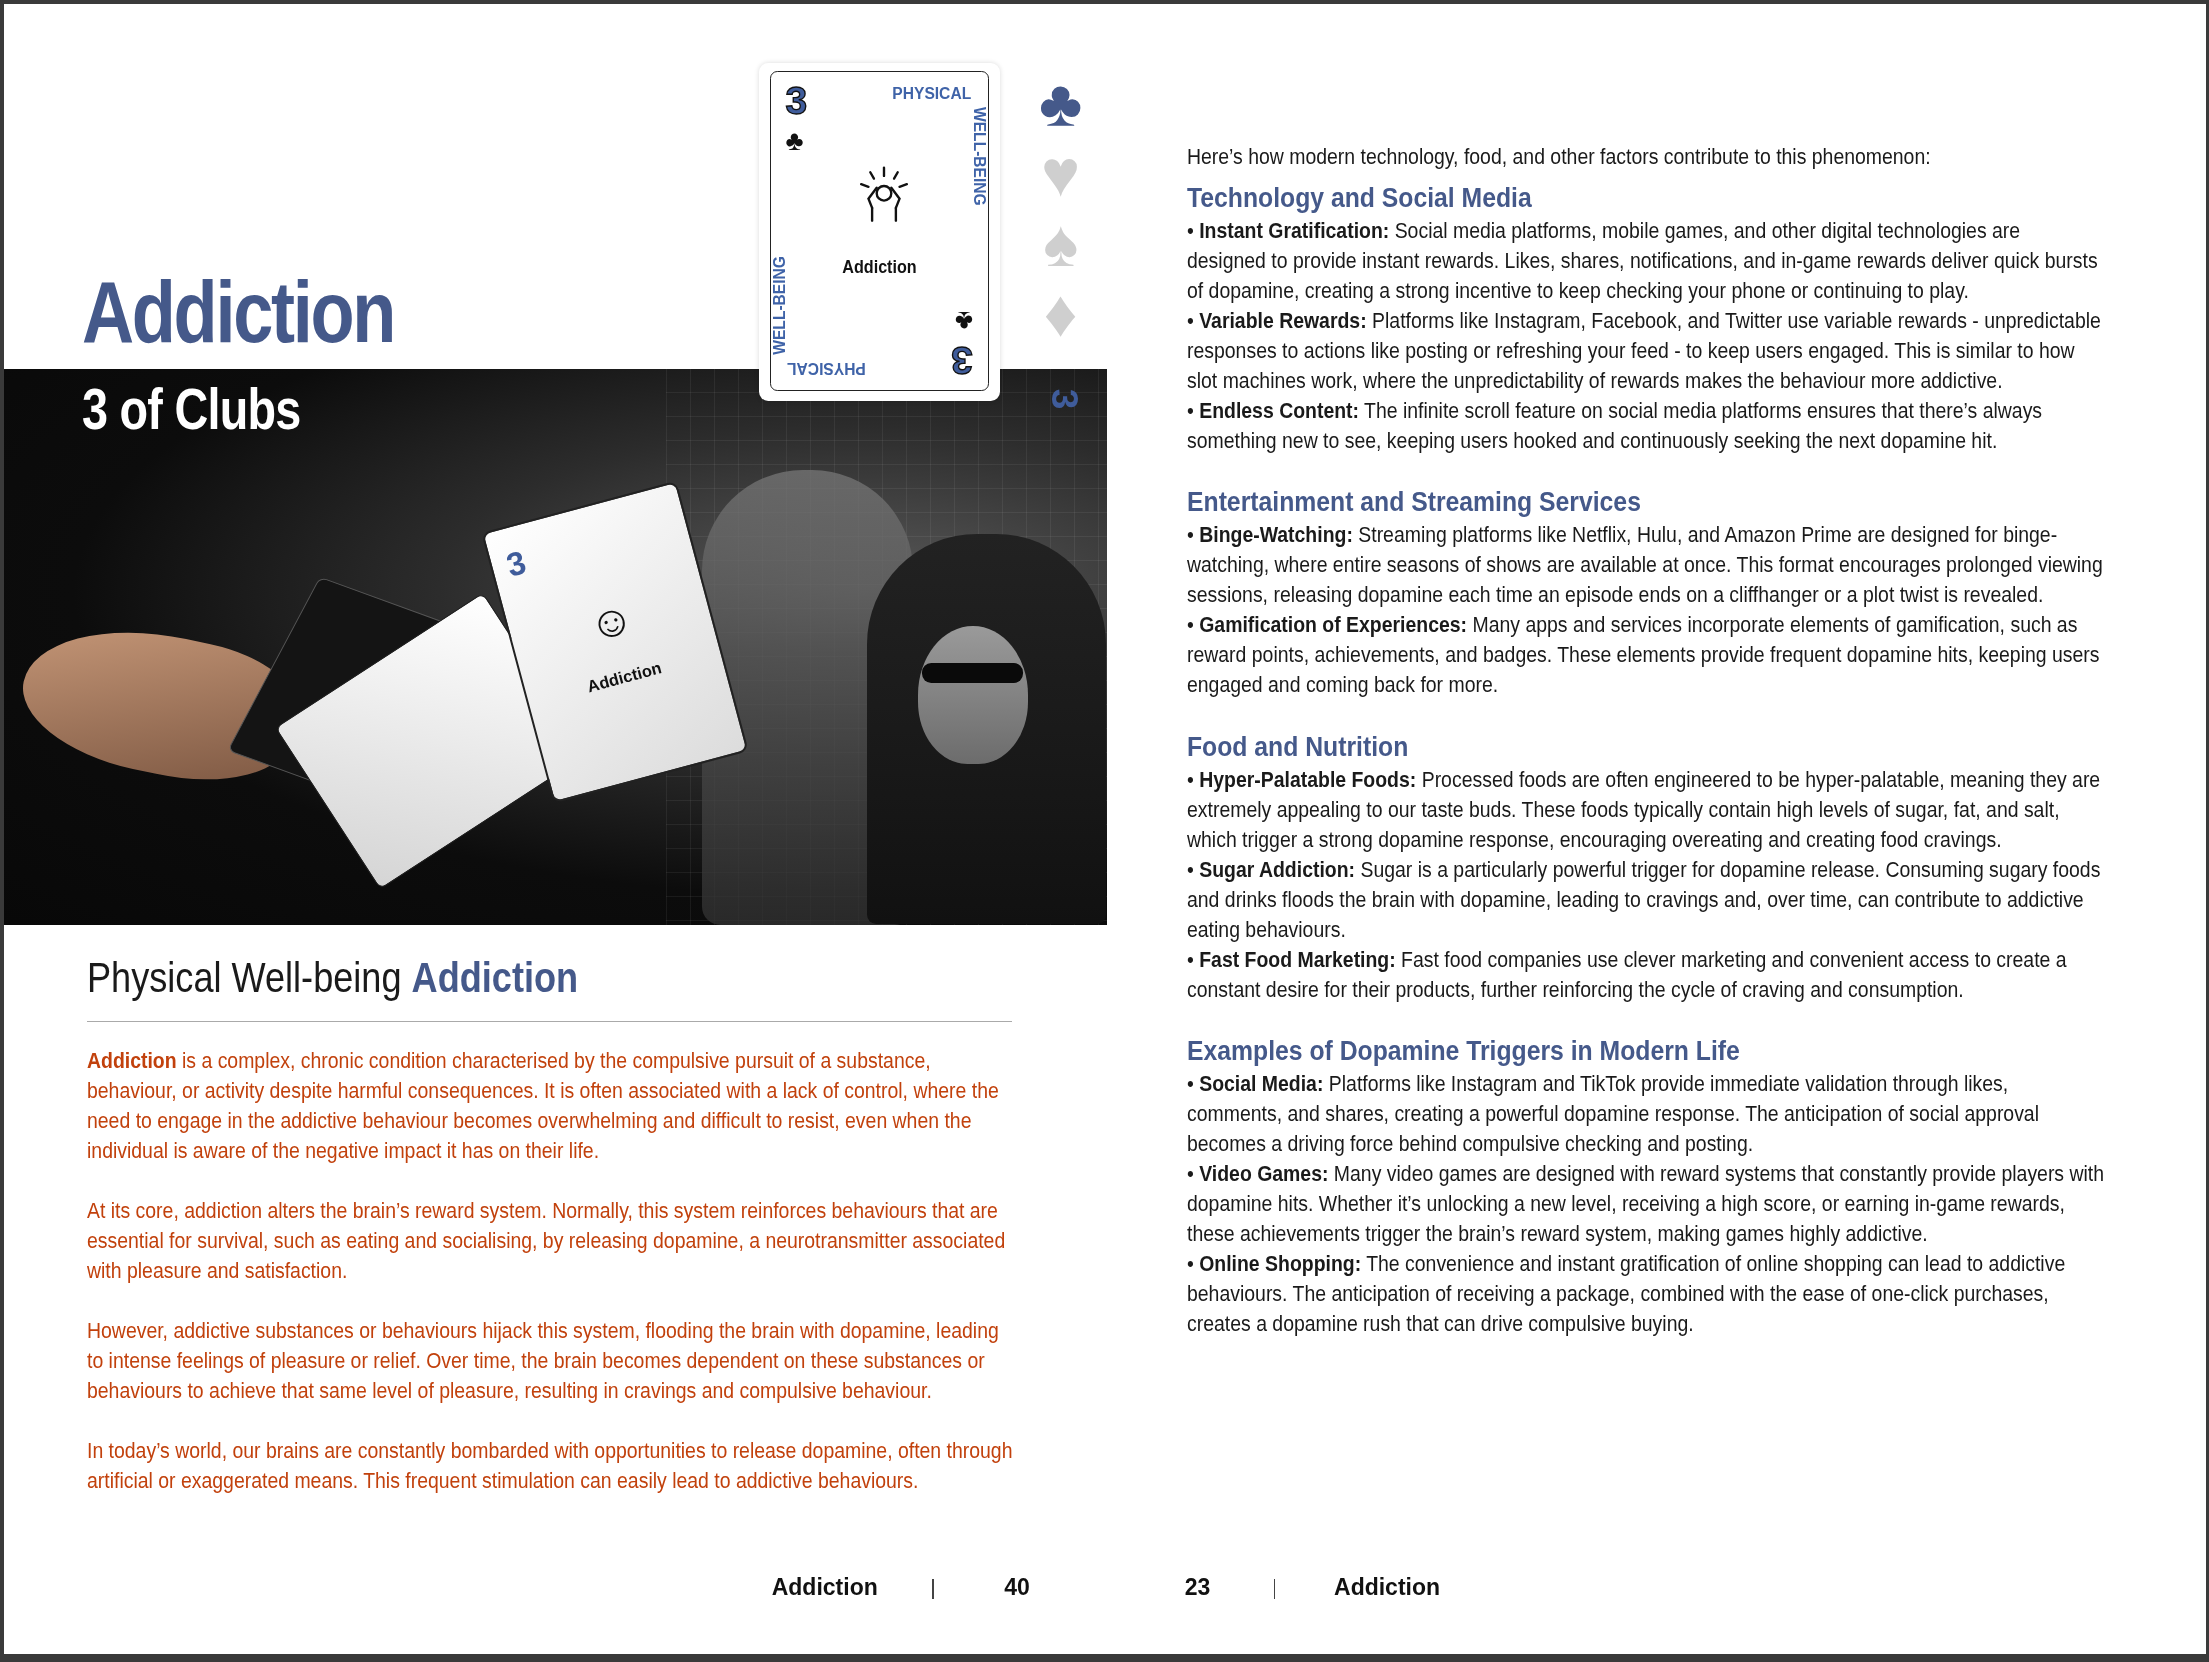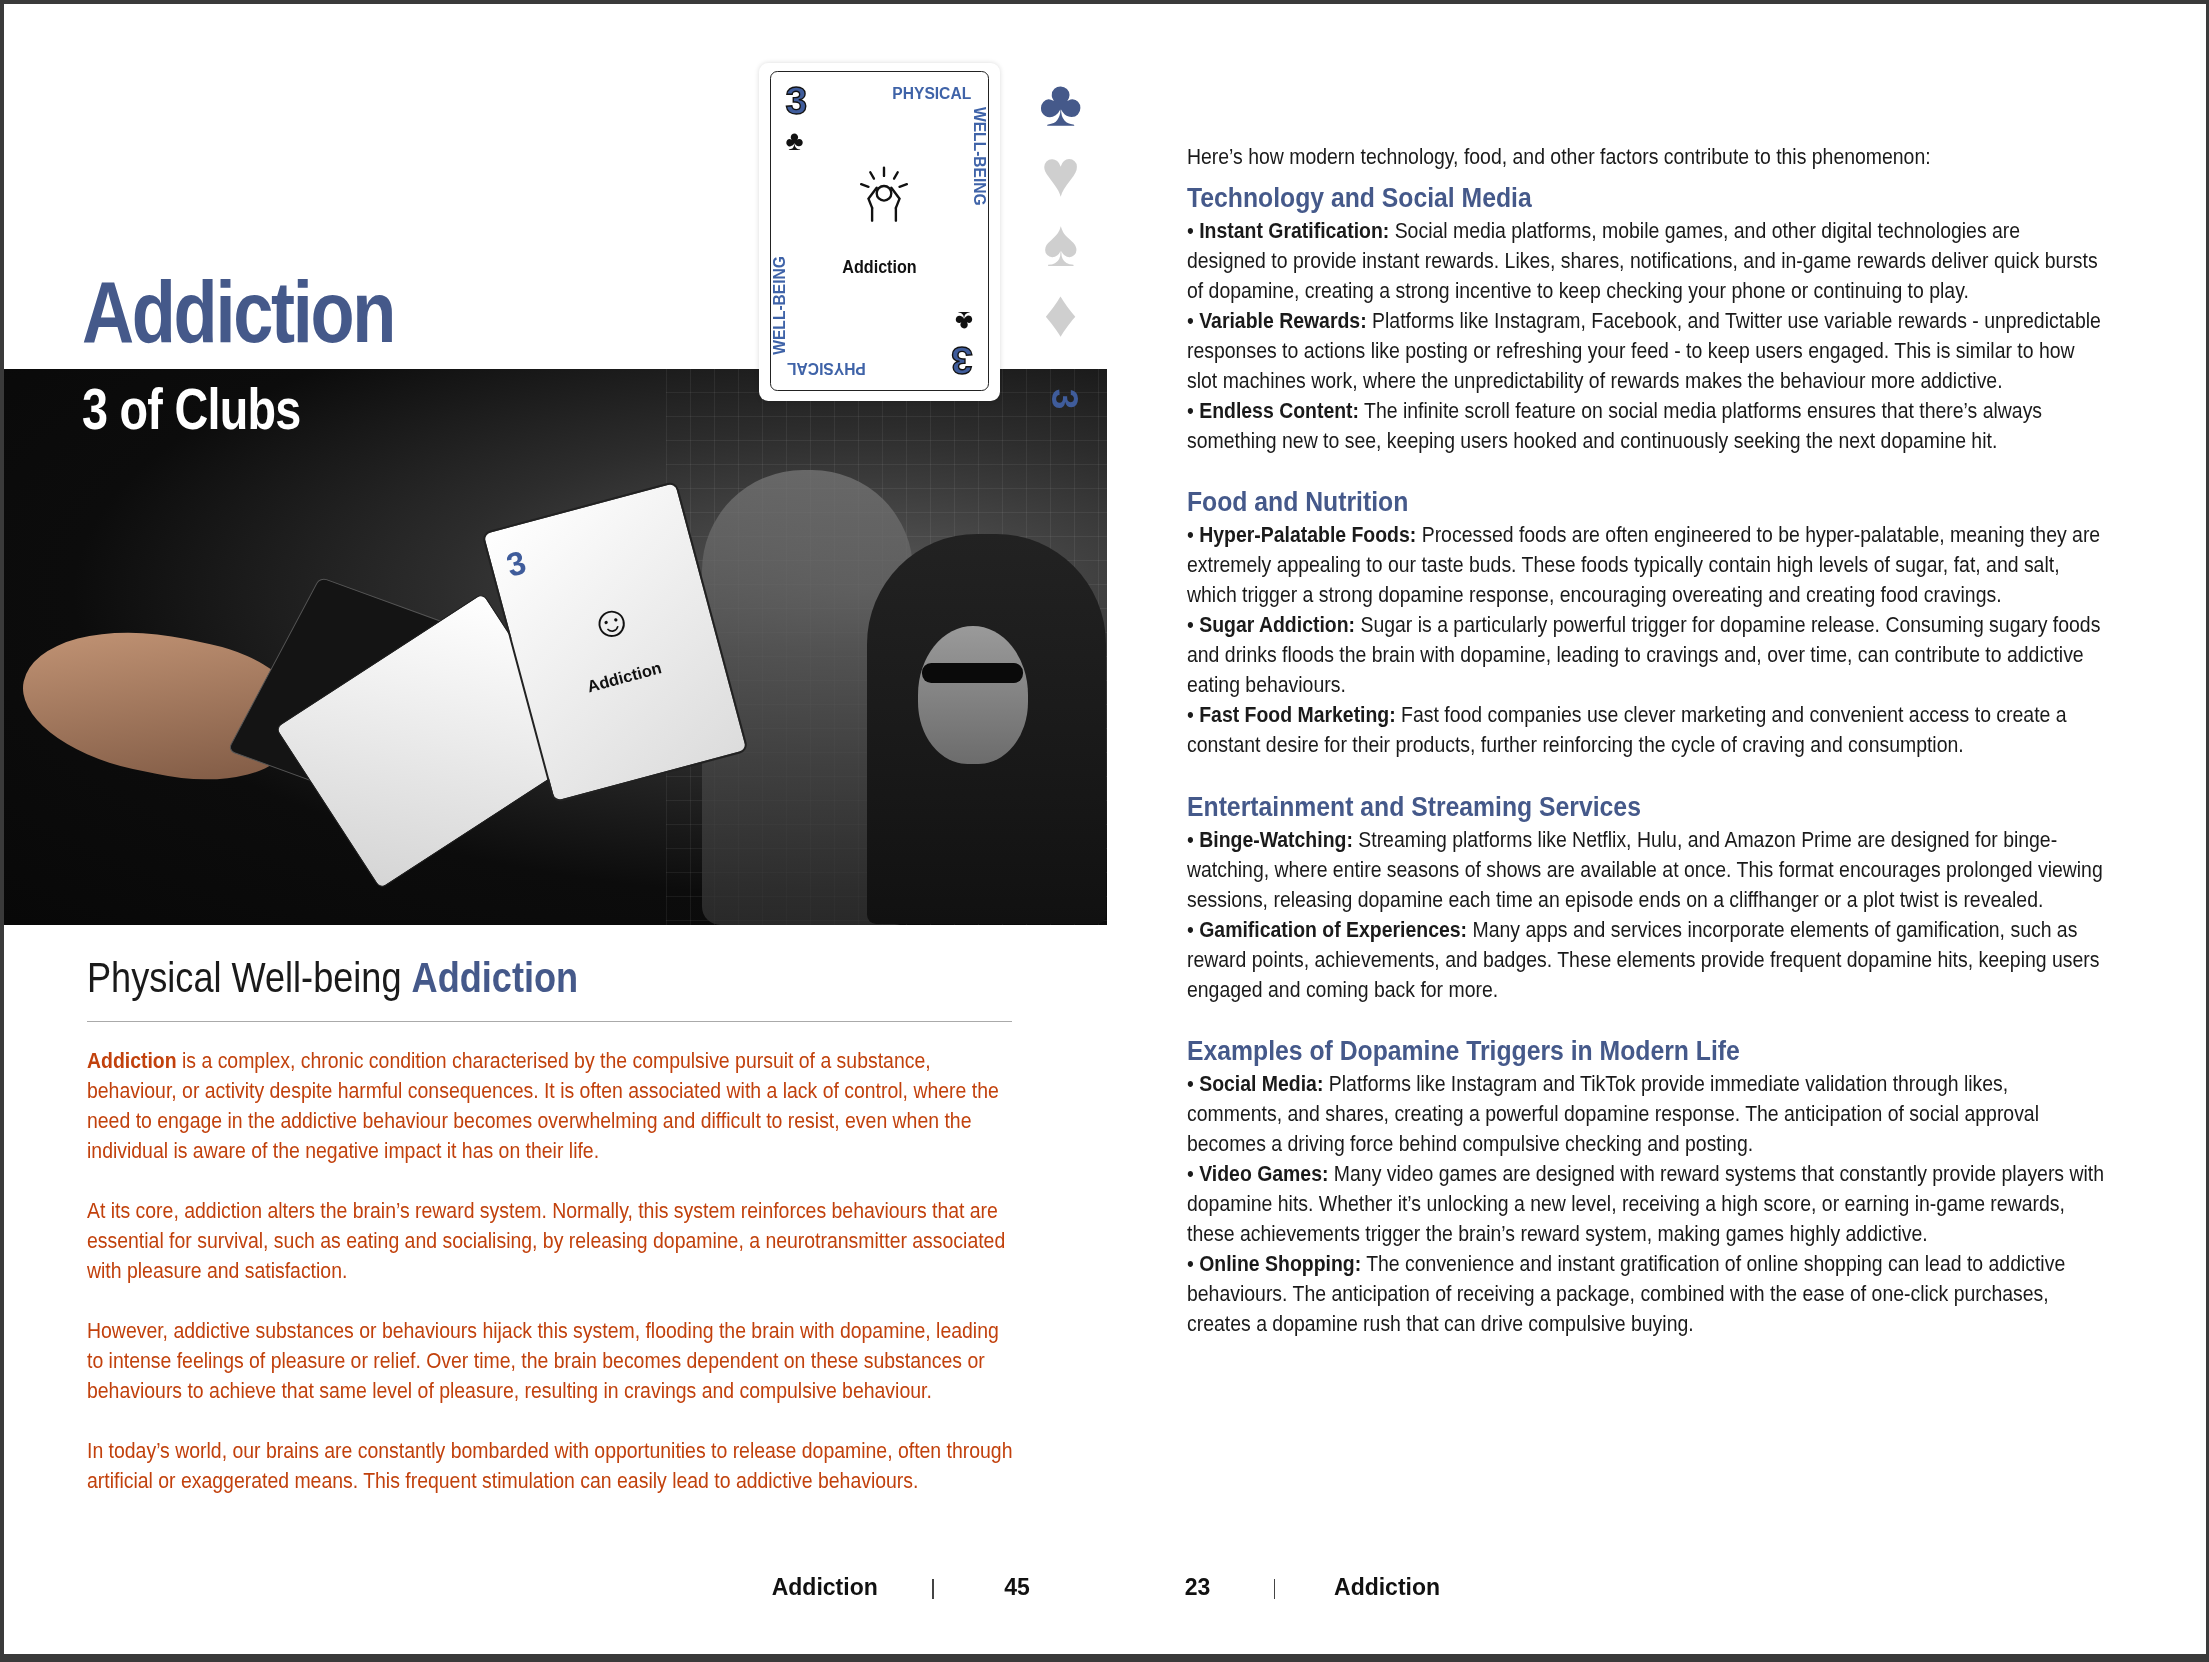--- a/index.html
+++ b/index.html
@@ -193,45 +193,45 @@
     <div class="left-body">
       <p><b>Addiction</b><span> is a complex, chronic condition characterised by the compulsive pursuit of a substance, behaviour, or activity despite harmful consequences. It is often associated with a lack of control, where the need to engage in the addictive behaviour becomes overwhelming and difficult to resist, even when the individual is aware of the negative impact it has on their life.</span></p>
       <p><span>At its core, addiction alters the brain’s reward system. Normally, this system reinforces behaviours that are essential for survival, such as eating and socialising, by releasing dopamine, a neurotransmitter associated with pleasure and satisfaction.</span></p>
       <p><span>However, addictive substances or behaviours hijack this system, flooding the brain with dopamine, leading to intense feelings of pleasure or relief. Over time, the brain becomes dependent on these substances or behaviours to achieve that same level of pleasure, resulting in cravings and compulsive behaviour.</span></p>
       <p><span>In today’s world, our brains are constantly bombarded with opportunities to release dopamine, often through artificial or exaggerated means. This frequent stimulation can easily lead to addictive behaviours.</span></p>
     </div>
 
     <div class="footer" style="left:768px;">
       <span>Addiction</span>
       <span class="sep" style="margin:0 64px 0 48px;"></span>
-      <span>45</span>
+      <span>40</span>
     </div>
   </div>
 
   <div class="right-body">
     <div class="intro line">Here’s how modern technology, food, and other factors contribute to this phenomenon:</div>
 
     <div class="block">
       <h3 class="line">Technology and Social Media</h3>
       <div class="item line">• <b>Instant Gratification:</b><span> Social media platforms, mobile games, and other digital technologies are designed to provide instant rewards. Likes, shares, notifications, and in-game rewards deliver quick bursts of dopamine, creating a strong incentive to keep checking your phone or continuing to play.</span></div>
       <div class="item line">• <b>Variable Rewards:</b><span> Platforms like Instagram, Facebook, and Twitter use variable rewards - unpredictable responses to actions like posting or refreshing your feed - to keep users engaged. This is similar to how slot machines work, where the unpredictability of rewards makes the behaviour more addictive.</span></div>
       <div class="item line">• <b>Endless Content:</b><span> The infinite scroll feature on social media platforms ensures that there’s always something new to see, keeping users hooked and continuously seeking the next dopamine hit.</span></div>
     </div>
 
     <div class="block">
+      <h3 class="line">Entertainment and Streaming Services</h3>
+      <div class="item line">• <b>Binge-Watching:</b><span> Streaming platforms like Netflix, Hulu, and Amazon Prime are designed for binge-watching, where entire seasons of shows are available at once. This format encourages prolonged viewing sessions, releasing dopamine each time an episode ends on a cliffhanger or a plot twist is revealed.</span></div>
+      <div class="item line">• <b>Gamification of Experiences:</b><span> Many apps and services incorporate elements of gamification, such as reward points, achievements, and badges. These elements provide frequent dopamine hits, keeping users engaged and coming back for more.</span></div>
+    </div>
+
+    <div class="block">
       <h3 class="line">Food and Nutrition</h3>
       <div class="item line">• <b>Hyper-Palatable Foods:</b><span> Processed foods are often engineered to be hyper-palatable, meaning they are extremely appealing to our taste buds. These foods typically contain high levels of sugar, fat, and salt, which trigger a strong dopamine response, encouraging overeating and creating food cravings.</span></div>
       <div class="item line">• <b>Sugar Addiction:</b><span> Sugar is a particularly powerful trigger for dopamine release. Consuming sugary foods and drinks floods the brain with dopamine, leading to cravings and, over time, can contribute to addictive eating behaviours.</span></div>
       <div class="item line">• <b>Fast Food Marketing:</b><span> Fast food companies use clever marketing and convenient access to create a constant desire for their products, further reinforcing the cycle of craving and consumption.</span></div>
-    </div>
-
-    <div class="block">
-      <h3 class="line">Entertainment and Streaming Services</h3>
-      <div class="item line">• <b>Binge-Watching:</b><span> Streaming platforms like Netflix, Hulu, and Amazon Prime are designed for binge-watching, where entire seasons of shows are available at once. This format encourages prolonged viewing sessions, releasing dopamine each time an episode ends on a cliffhanger or a plot twist is revealed.</span></div>
-      <div class="item line">• <b>Gamification of Experiences:</b><span> Many apps and services incorporate elements of gamification, such as reward points, achievements, and badges. These elements provide frequent dopamine hits, keeping users engaged and coming back for more.</span></div>
     </div>
 
     <div class="block">
       <h3 class="line">Examples of Dopamine Triggers in Modern Life</h3>
       <div class="item line">• <b>Social Media:</b><span> Platforms like Instagram and TikTok provide immediate validation through likes, comments, and shares, creating a powerful dopamine response. The anticipation of social approval becomes a driving force behind compulsive checking and posting.</span></div>
       <div class="item line">• <b>Video Games:</b><span> Many video games are designed with reward systems that constantly provide players with dopamine hits. Whether it’s unlocking a new level, receiving a high score, or earning in-game rewards, these achievements trigger the brain’s reward system, making games highly addictive.</span></div>
       <div class="item line">• <b>Online Shopping:</b><span> The convenience and instant gratification of online shopping can lead to addictive behaviours. The anticipation of receiving a package, combined with the ease of one-click purchases, creates a dopamine rush that can drive compulsive buying.</span></div>
     </div>
   </div>
 

